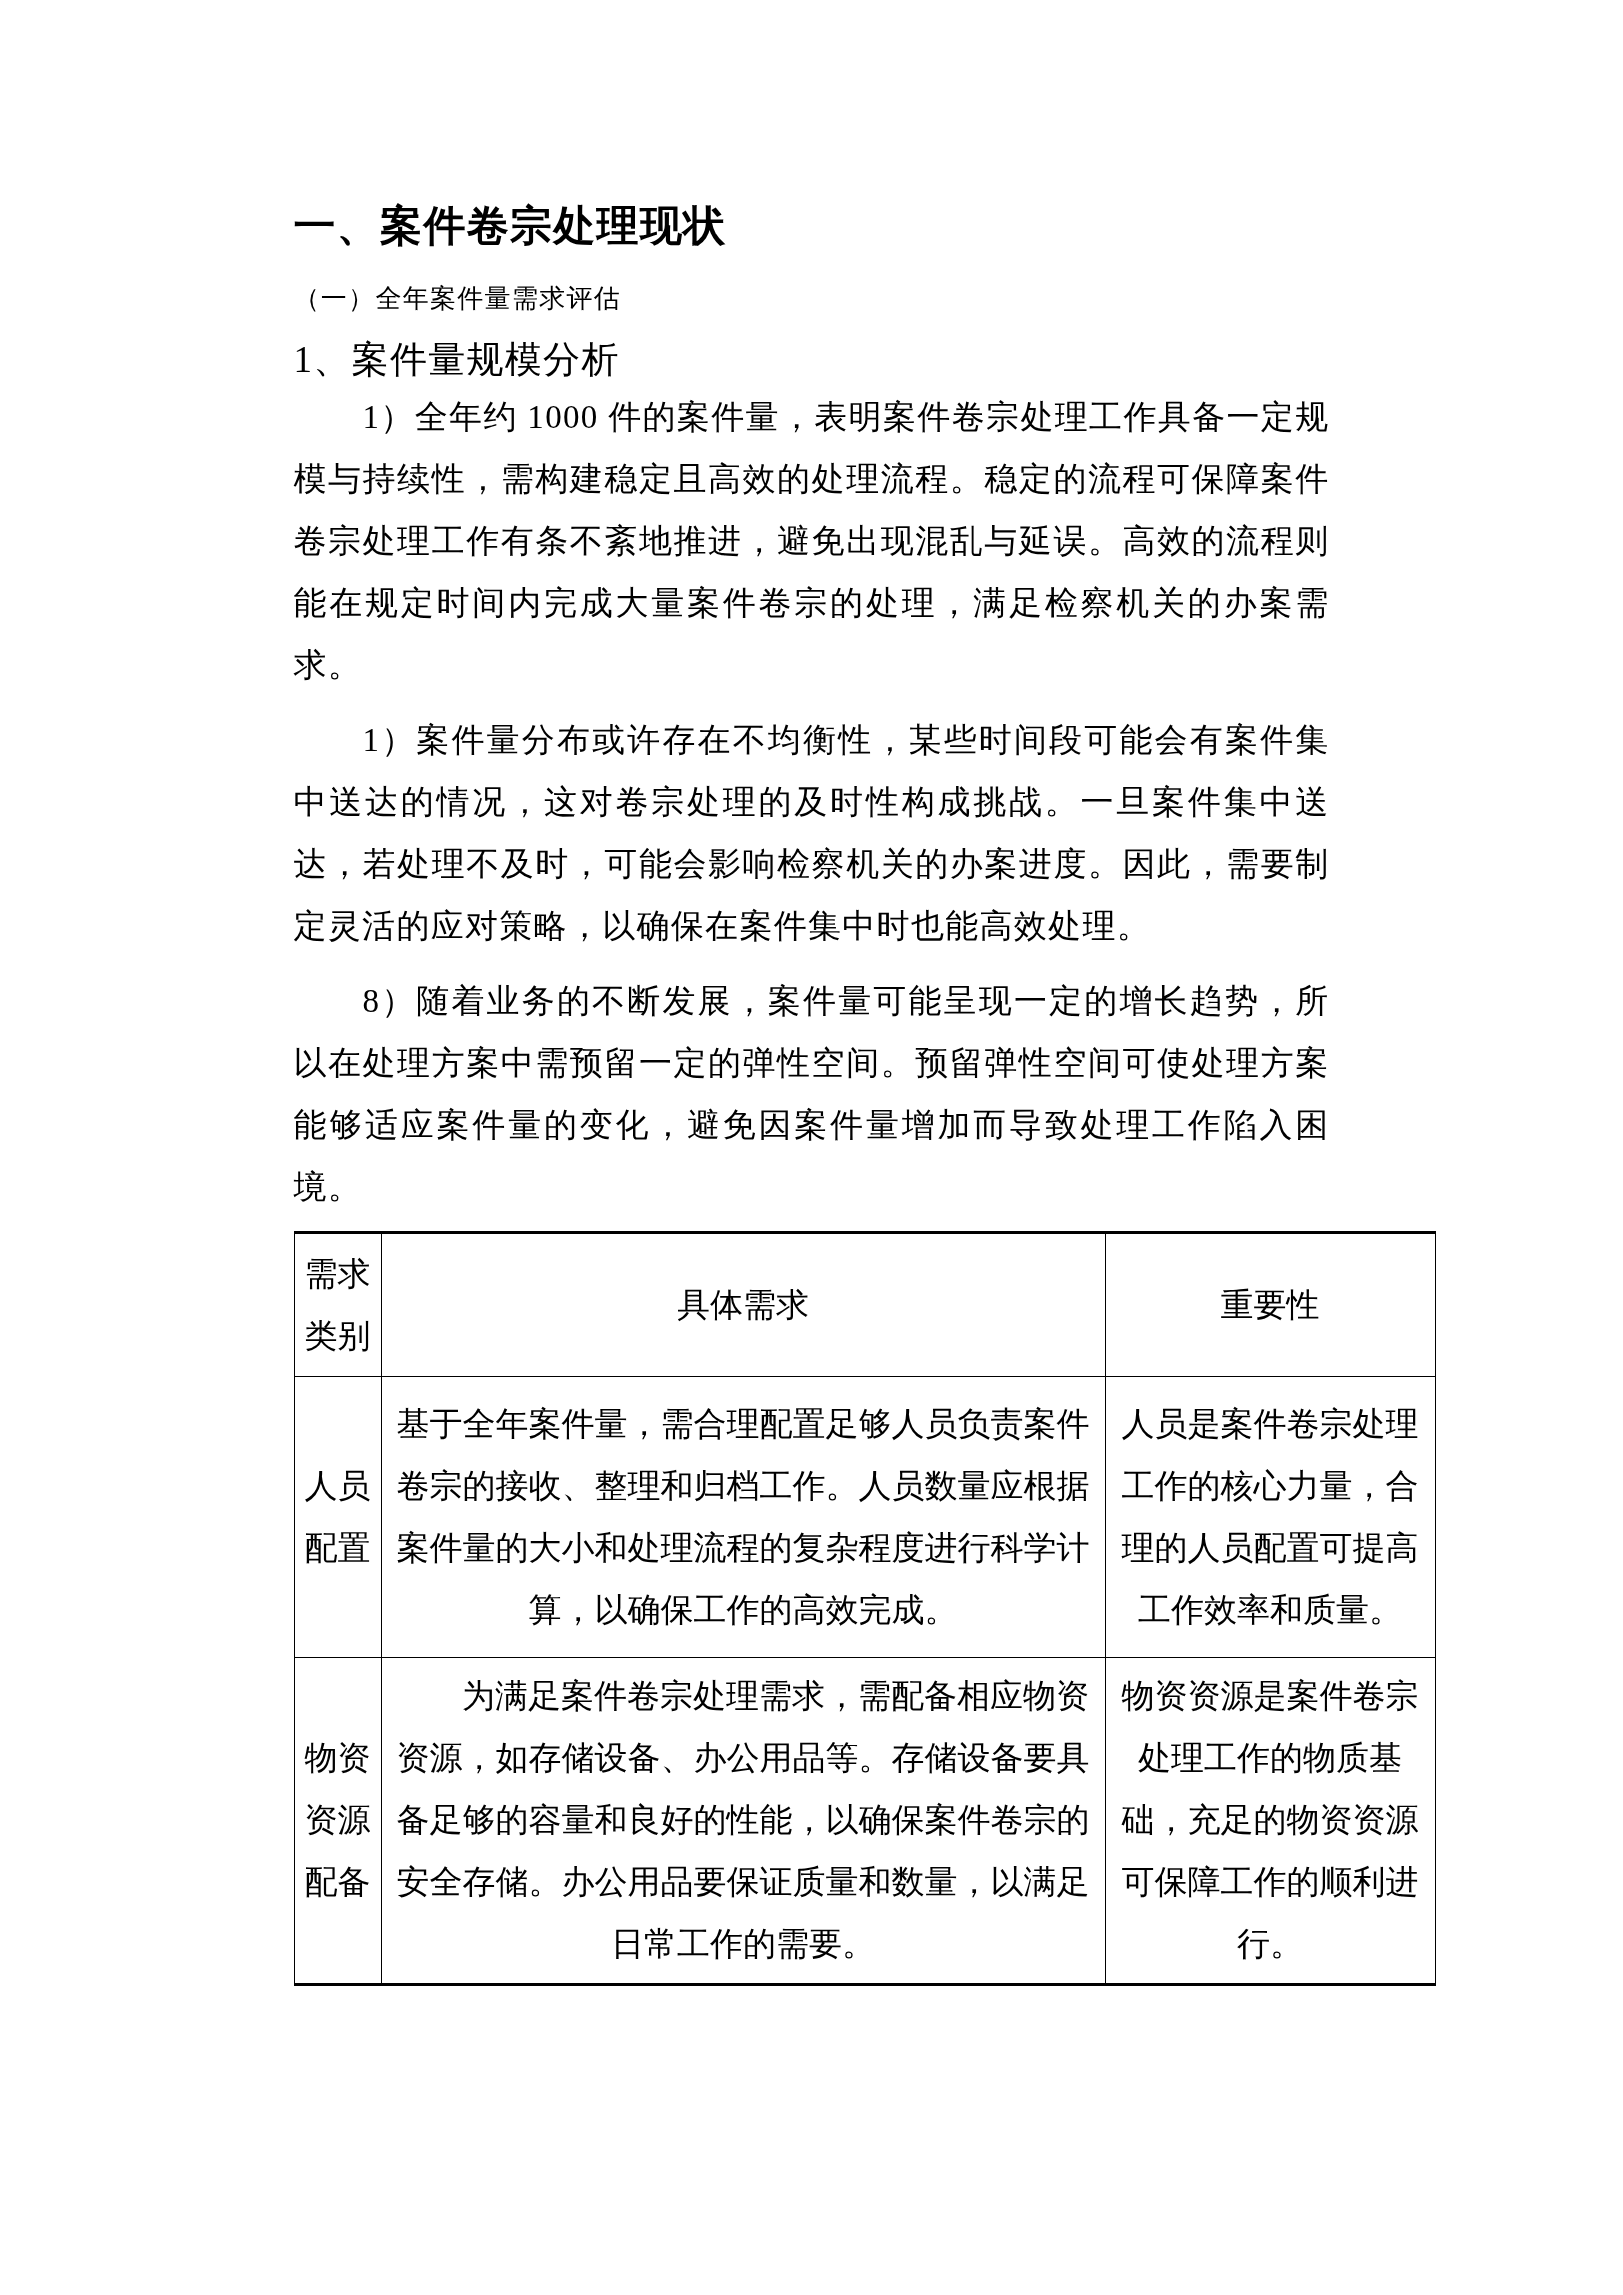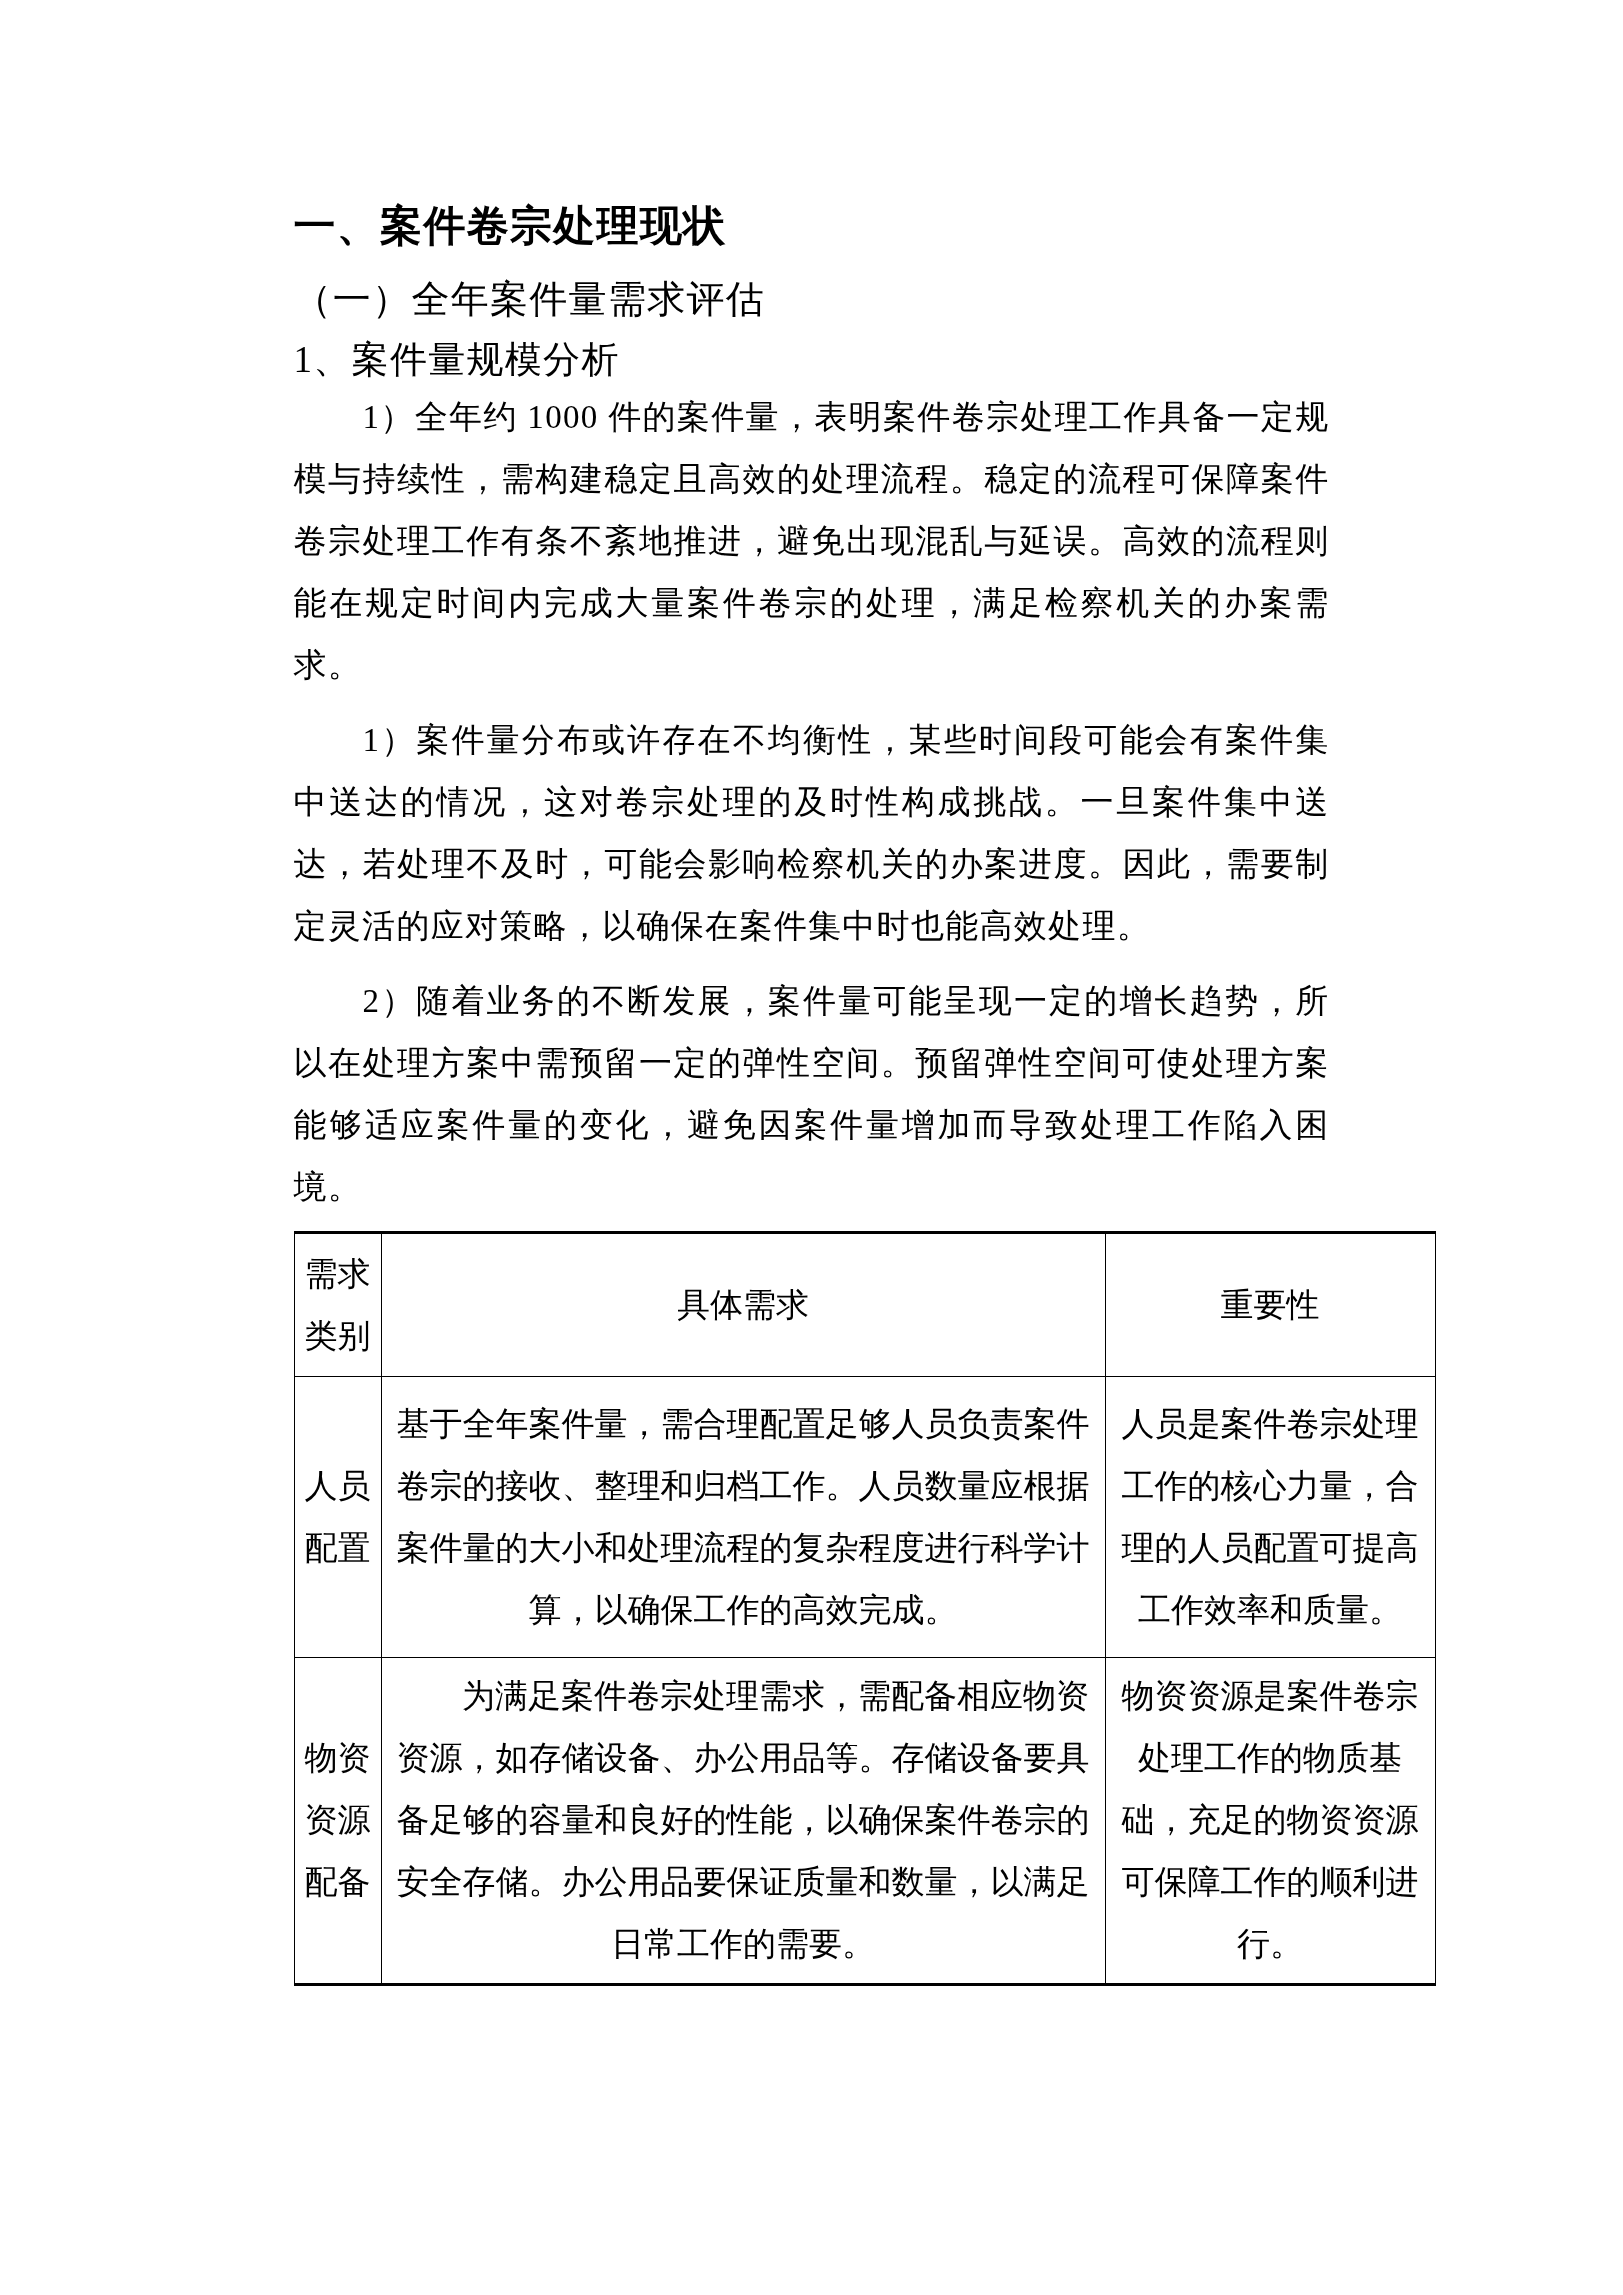--- a/index.html
+++ b/index.html
@@ -23,21 +23,21 @@
     font-family: "Liberation Sans", "DejaVu Sans", sans-serif;
     font-weight: 700;
     font-size: 42px;
     line-height: 59px;
     letter-spacing: 1.3px;
     white-space: nowrap;
   }
   h2.section-heading {
     margin: 16.4px 0 0 0;
     font-weight: 400;
-    font-size: 38px;
+    font-size: 26px;
     line-height: 56px;
     letter-spacing: 1.3px;
     white-space: nowrap;
   }
   h3.sub-heading {
     margin: 6.5px 0 0 0;
     font-weight: 400;
     font-size: 37px;
     line-height: 52px;
     letter-spacing: 1.3px;
@@ -93,21 +93,21 @@
   <h1 class="doc-title">一、案件卷宗处理现状</h1>
 
   <h2 class="section-heading">（一）全年案件量需求评估</h2>
 
   <h3 class="sub-heading">1、案件量规模分析</h3>
 
   <p class="body-para">1）全年约 1000 件的案件量，表明案件卷宗处理工作具备一定规模与持续性，需构建稳定且高效的处理流程。稳定的流程可保障案件卷宗处理工作有条不紊地推进，避免出现混乱与延误。高效的流程则能在规定时间内完成大量案件卷宗的处理，满足检察机关的办案需求。</p>
 
   <p class="body-para">1）案件量分布或许存在不均衡性，某些时间段可能会有案件集中送达的情况，这对卷宗处理的及时性构成挑战。一旦案件集中送达，若处理不及时，可能会影响检察机关的办案进度。因此，需要制定灵活的应对策略，以确保在案件集中时也能高效处理。</p>
 
-  <p class="body-para">2）随着业务的不断发展，案件量可能呈现一定的增长趋势，所以在处理方案中需预留一定的弹性空间。预留弹性空间可使处理方案能够适应案件量的变化，避免因案件量增加而导致处理工作陷入困境。</p>
+  <p class="body-para">8）随着业务的不断发展，案件量可能呈现一定的增长趋势，所以在处理方案中需预留一定的弹性空间。预留弹性空间可使处理方案能够适应案件量的变化，避免因案件量增加而导致处理工作陷入困境。</p>
 
 
   <table class="req-table">
     <colgroup>
       <col class="c1">
       <col class="c2">
       <col class="c3">
     </colgroup>
     <thead>
       <tr>

